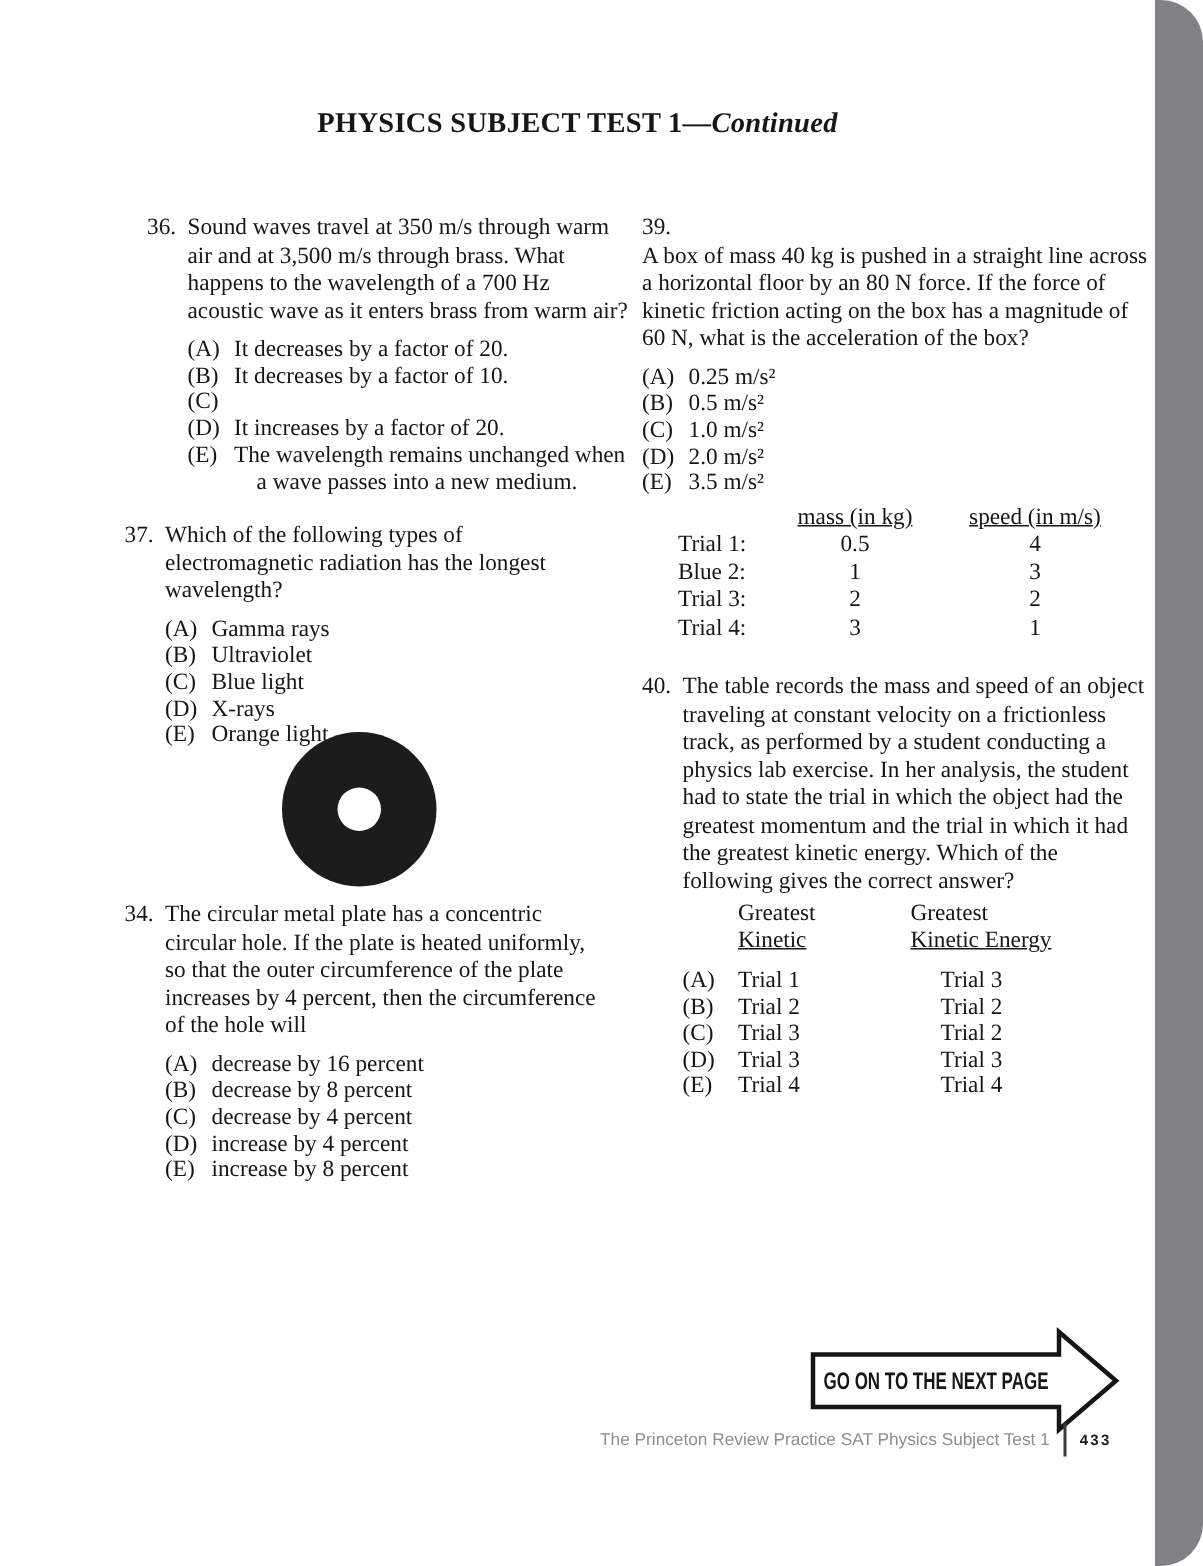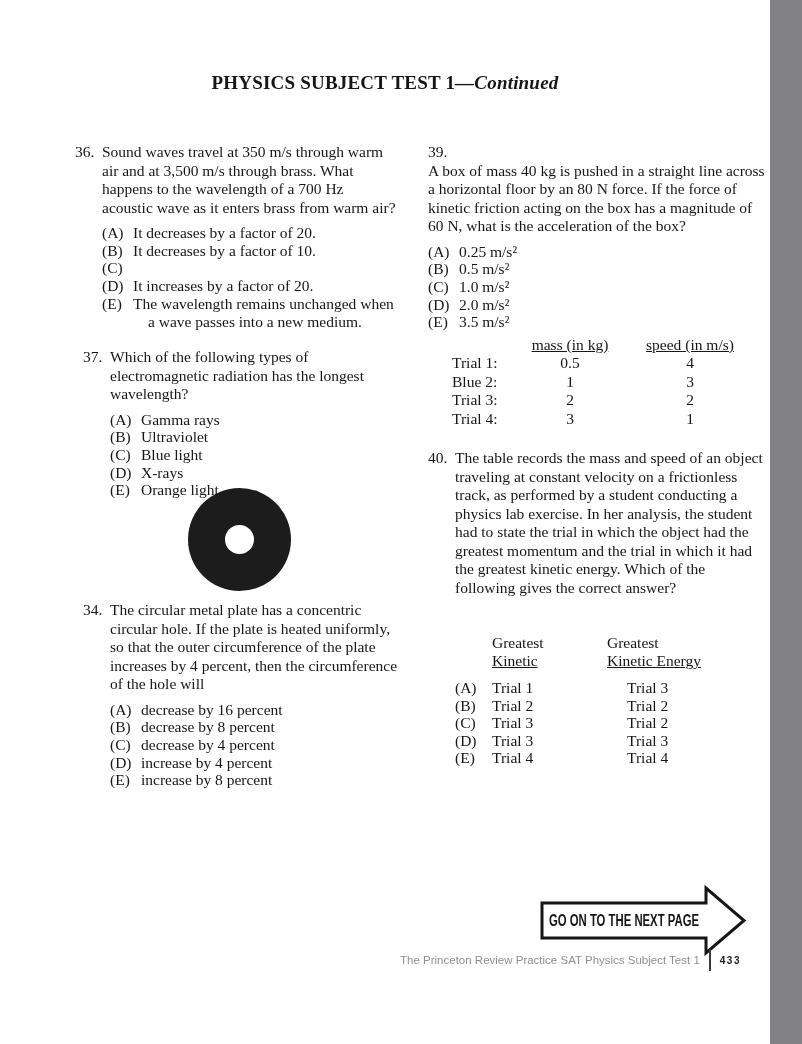--- a/index.html
+++ b/index.html
@@ -1,53 +1,53 @@
 <!DOCTYPE html>
 <html><head>
 <meta charset="utf-8">
 <style>
   html,body{margin:0;padding:0;background:#ffffff;}
   .page{position:relative;width:802px;height:1044px;background:#ffffff;
-        font-family:"Liberation Serif",serif;color:#161616;overflow:hidden;}
+        font-family:"Liberation Serif",serif;color:#161616;overflow:hidden;border-radius:28px;}
   .band{position:absolute;left:770px;top:0;width:32px;height:1044px;background:#818186;}
 
   .title{position:absolute;left:0;top:72px;width:770px;text-align:center;
          font-size:19px;font-weight:bold;letter-spacing:.2px;}
   .title .it{font-style:italic;}
 
   .question{position:absolute;display:flex;}
   .qnum{flex:none;width:27px;font-size:15.5px;line-height:18.5px;}
   .qbody{flex:1;}
   .stem{margin:0 0 7px 0;font-size:15.5px;line-height:18.5px;}
   .choices{margin-top:0;}
   .choice{display:flex;font-size:15.5px;line-height:17.7px;}
   .choice-label{flex:none;width:31px;}
   .choice-text{flex:1;}
   .hang2{padding-left:15px;text-indent:-15px;}
 
-  .q36{left:75px;top:143px;width:322px;}
+  .q36{left:98px;top:143px;width:322px;}
   .q37{left:83px;top:348px;width:322px;}
   .q38{left:83px;top:601px;width:322px;}
   .q39{left:428px;top:143px;width:337px;flex-direction:column;}
   .q40{left:428px;top:449px;width:337px;}
 
   .donut{position:absolute;left:188px;top:488px;width:103px;height:103px;
          border-radius:50%;background:#1c1c1c;}
   .donut-hole{position:absolute;left:37px;top:37px;width:29px;height:29px;
               border-radius:50%;background:#ffffff;}
 
   .data-table{position:absolute;left:452px;top:336px;font-size:15.5px;}
   .dt-row{display:flex;line-height:18.4px;}
   .dt-label{width:62px;}
   .dt-mass{width:112px;text-align:center;}
   .dt-speed{width:128px;text-align:center;}
   .uline{text-decoration:underline;}
 
   .ans-table{position:absolute;left:455px;top:600px;font-size:15.5px;}
-  .at-head{display:flex;line-height:18px;margin-bottom:9px;margin-top:34px;}
+  .at-head{display:flex;line-height:18px;margin-bottom:9px;}
   .at-row{display:flex;line-height:17.6px;}
   .at-l{flex:none;width:37px;}
   .at-c1{flex:none;width:115px;}
   .at-c2{flex:none;width:140px;}
   .at-row .at-c2{padding-left:20px;width:120px;}
 
   .goon{position:absolute;left:538px;top:884px;width:212px;height:74px;}
   .goon text{font-family:"Liberation Sans",sans-serif;font-weight:bold;font-size:16px;fill:#161616;}
 
   .footer{position:absolute;left:0;top:949px;width:770px;display:flex;

